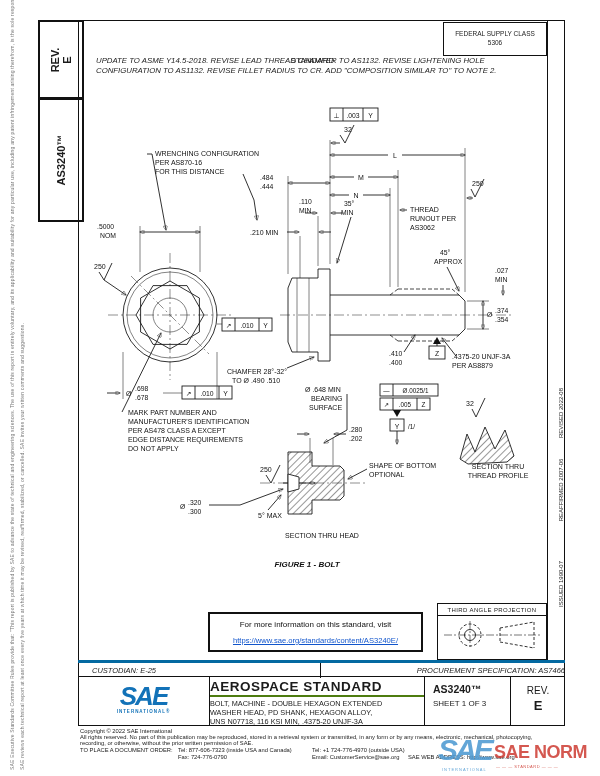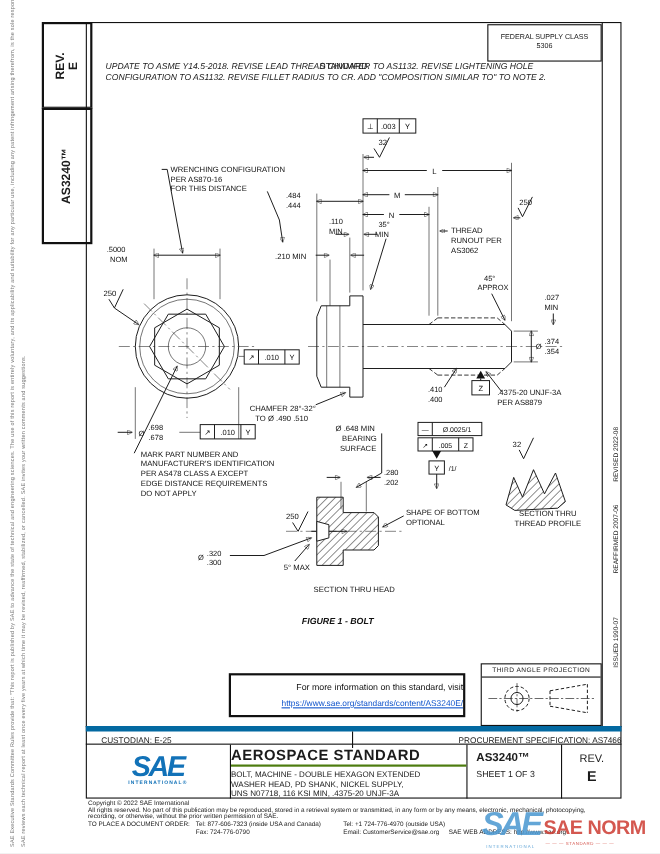--- a/index.html
+++ b/index.html
@@ -17,30 +17,30 @@
   
   .frame{position:absolute;left:78px;top:20px;width:487px;height:706px;border:1.5px solid #111;box-sizing:border-box;}
   .vline{position:absolute;border-left:1px solid #111;width:0;}
   .hline{position:absolute;border-top:1px solid #111;height:0;}
   .fsc-box{position:absolute;left:443px;top:22px;width:104px;height:34px;border:1px solid #111;
            box-sizing:border-box;text-align:center;font-size:6.5px;padding-top:6px;line-height:9px;}
   .rationale-title{position:absolute;left:78px;top:56px;width:469px;text-align:center;font-size:8px;}
   .rationale-text{position:absolute;left:96px;top:56px;width:440px;font-size:7.8px;line-height:10px;font-style:italic;}
   
   .info-box{position:absolute;left:208px;top:612px;width:215px;height:40px;border:2px solid #111;
-            box-sizing:border-box;text-align:right;padding-top:6px;}
+            box-sizing:border-box;text-align:center;padding-top:6px;}
   .info-box .l1{font-size:8px;color:#111;}
   .info-box a{font-size:7.6px;color:#1155cc;text-decoration:underline;margin-top:34px;}
   
   .proj-box{position:absolute;left:437px;top:603px;width:110px;height:57px;border:1px solid #111;box-sizing:border-box;}
   .proj-box .lbl{display:block;border-bottom:1px solid #111;font-size:6px;text-align:center;
                  padding:3px 0 2px 0;letter-spacing:.4px;}
   
-  .tb-row1{position:absolute;left:78px;top:660px;width:487px;height:17px;border-top:5px solid #0369a1;
-           border-bottom:1px solid #111;box-sizing:border-box;}
+  .tb-row1{position:absolute;left:78px;top:660px;width:487px;height:17px;border-top:3px solid #0369a1;
+           border-bottom:1px solid #111;box-sizing:border-box;font-style:italic;}
   .tb-row1 .c1{position:absolute;left:14px;top:3px;font-size:7.5px;}
   .tb-row1 .div{position:absolute;left:242px;top:0;height:15px;border-left:1px solid #111;}
   .tb-row1 .c2{position:absolute;left:242px;top:3px;width:245px;text-align:right;font-size:7.5px;}
   .tb-cell{position:absolute;box-sizing:border-box;border-right:1px solid #111;height:49px;top:677px;}
   .logo-sae{font-style:italic;font-weight:bold;font-size:26px;color:#1272b8;letter-spacing:-2px;line-height:26px;}
   .logo-sub{font-size:4.5px;color:#1272b8;letter-spacing:1px;font-weight:bold;}
   .tb-head{font-size:13.5px;font-weight:bold;text-align:left;letter-spacing:.5px;
            border-bottom:2px solid #4d7c0f;padding:2px 0 1px 0;}
   .tb-sub{font-size:7.3px;line-height:9px;padding-top:2px;}
   .tb-num{font-size:10.5px;font-weight:bold;padding:6px 0 0 8px;}
@@ -366,21 +366,21 @@
     <span class="c2">PROCUREMENT SPECIFICATION: AS7466</span>
   </div>
   <div class="tb-cell" style="left:78px;width:132px;text-align:center;">
     <div class="logo-sae" style="padding-top:6px;">SAE</div>
     <div class="logo-sub">INTERNATIONAL®</div>
   </div>
   <div class="tb-cell" style="left:210px;width:215px;">
     <div class="tb-head">AEROSPACE STANDARD</div>
     <div class="tb-sub">
       <div>BOLT, MACHINE - DOUBLE HEXAGON EXTENDED</div>
-      <div>WASHER HEAD, PD SHANK, NICKEL SUPPLY,</div>
+      <div>WASHER HEAD, PD SHANK, HEXAGON ALLOY,</div>
       <div>UNS N07718, 116 KSI MIN, .4375-20 UNJF-3A</div>
     </div>
   </div>
   <div class="tb-cell" style="left:425px;width:86px;">
     <div class="tb-num">AS3240™</div>
     <div class="tb-sheet">SHEET 1 OF 3</div>
   </div>
   <div class="tb-cell" style="left:511px;width:54px;border-right:none;">
     <div class="tb-rev">REV.</div>
     <div class="tb-rev-e">E</div>

